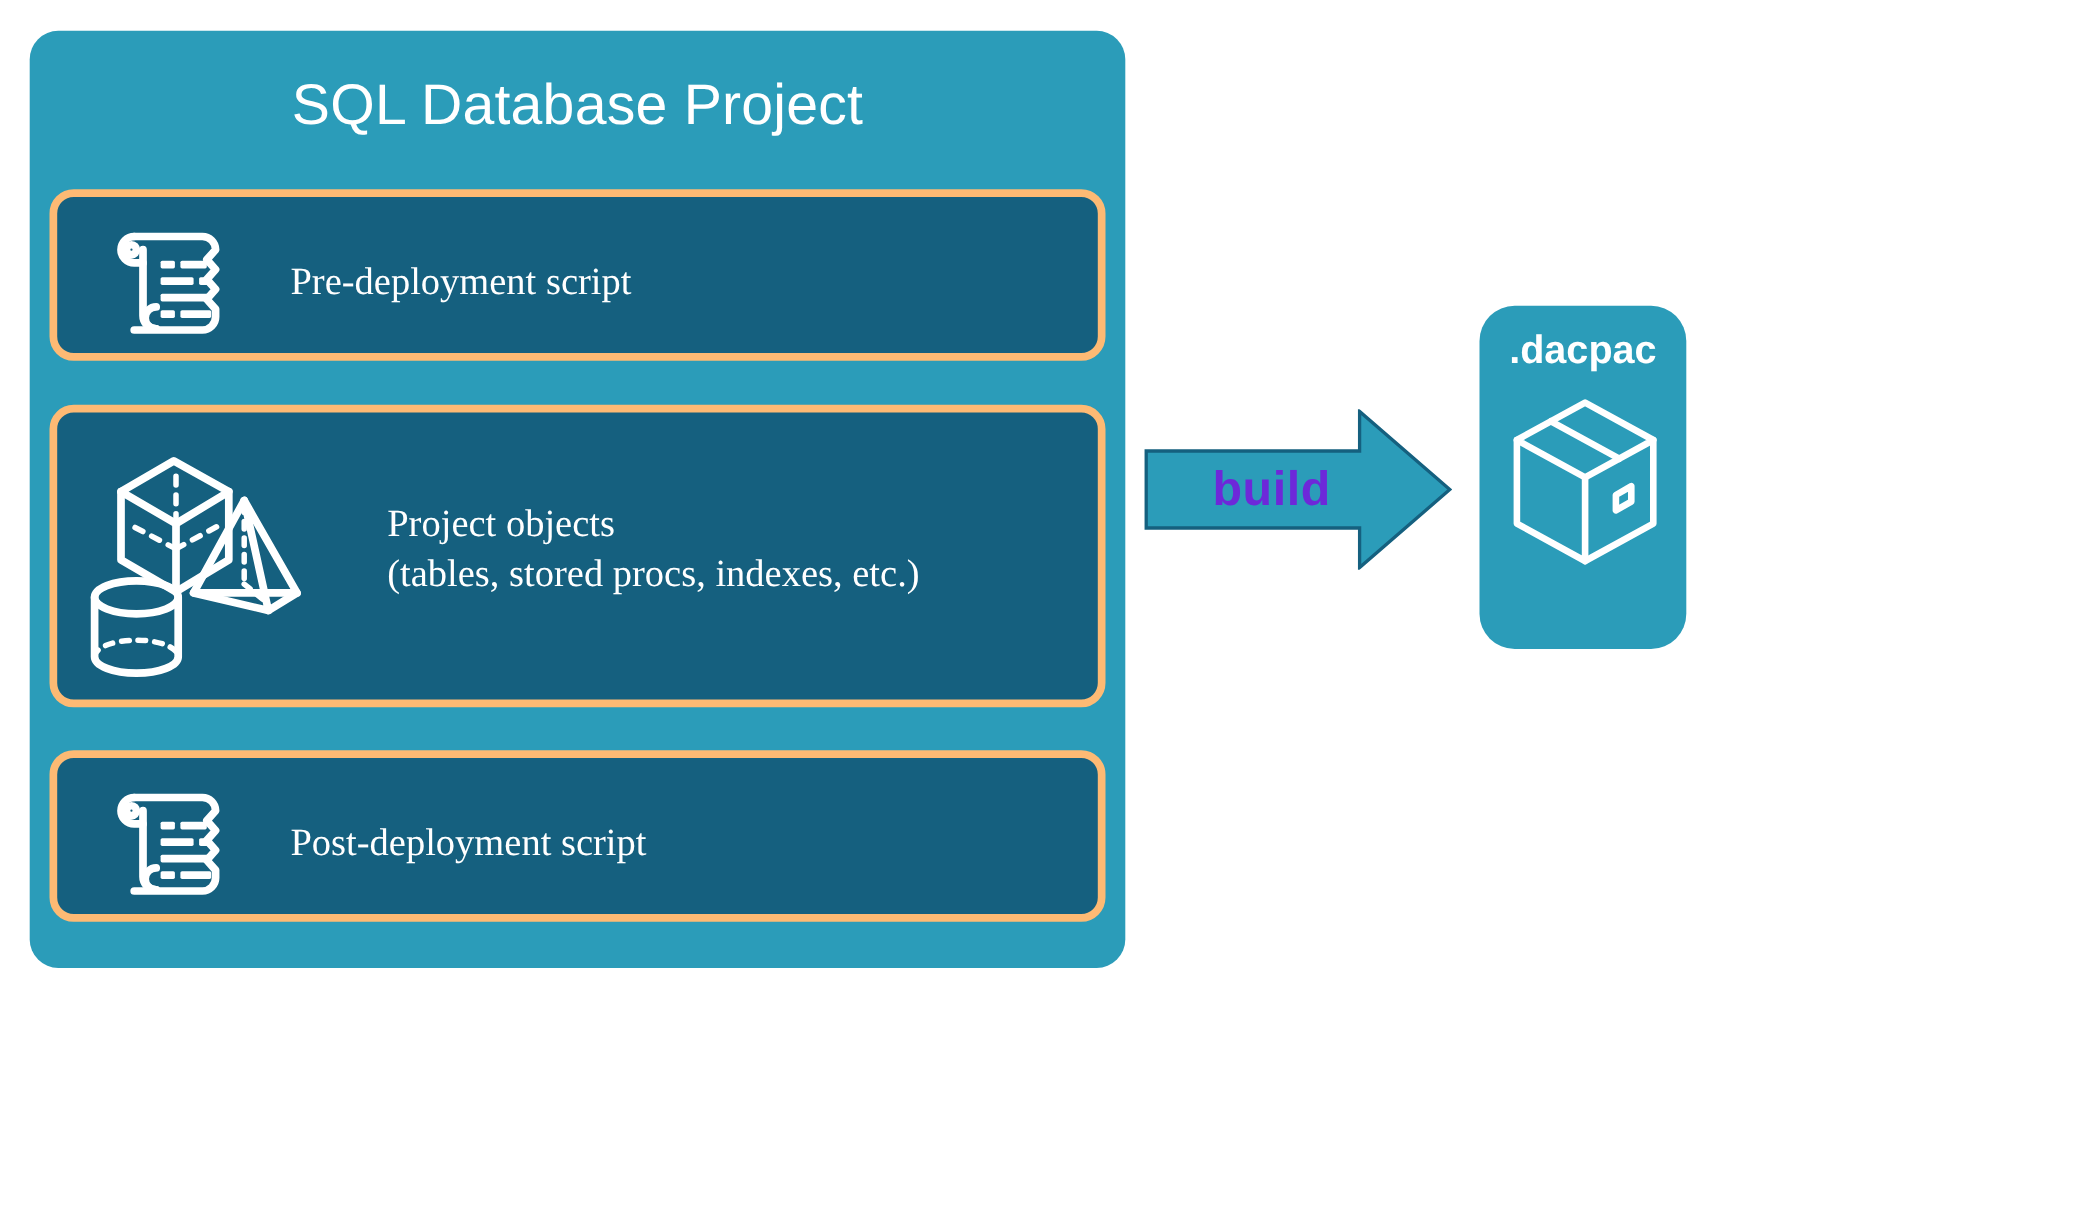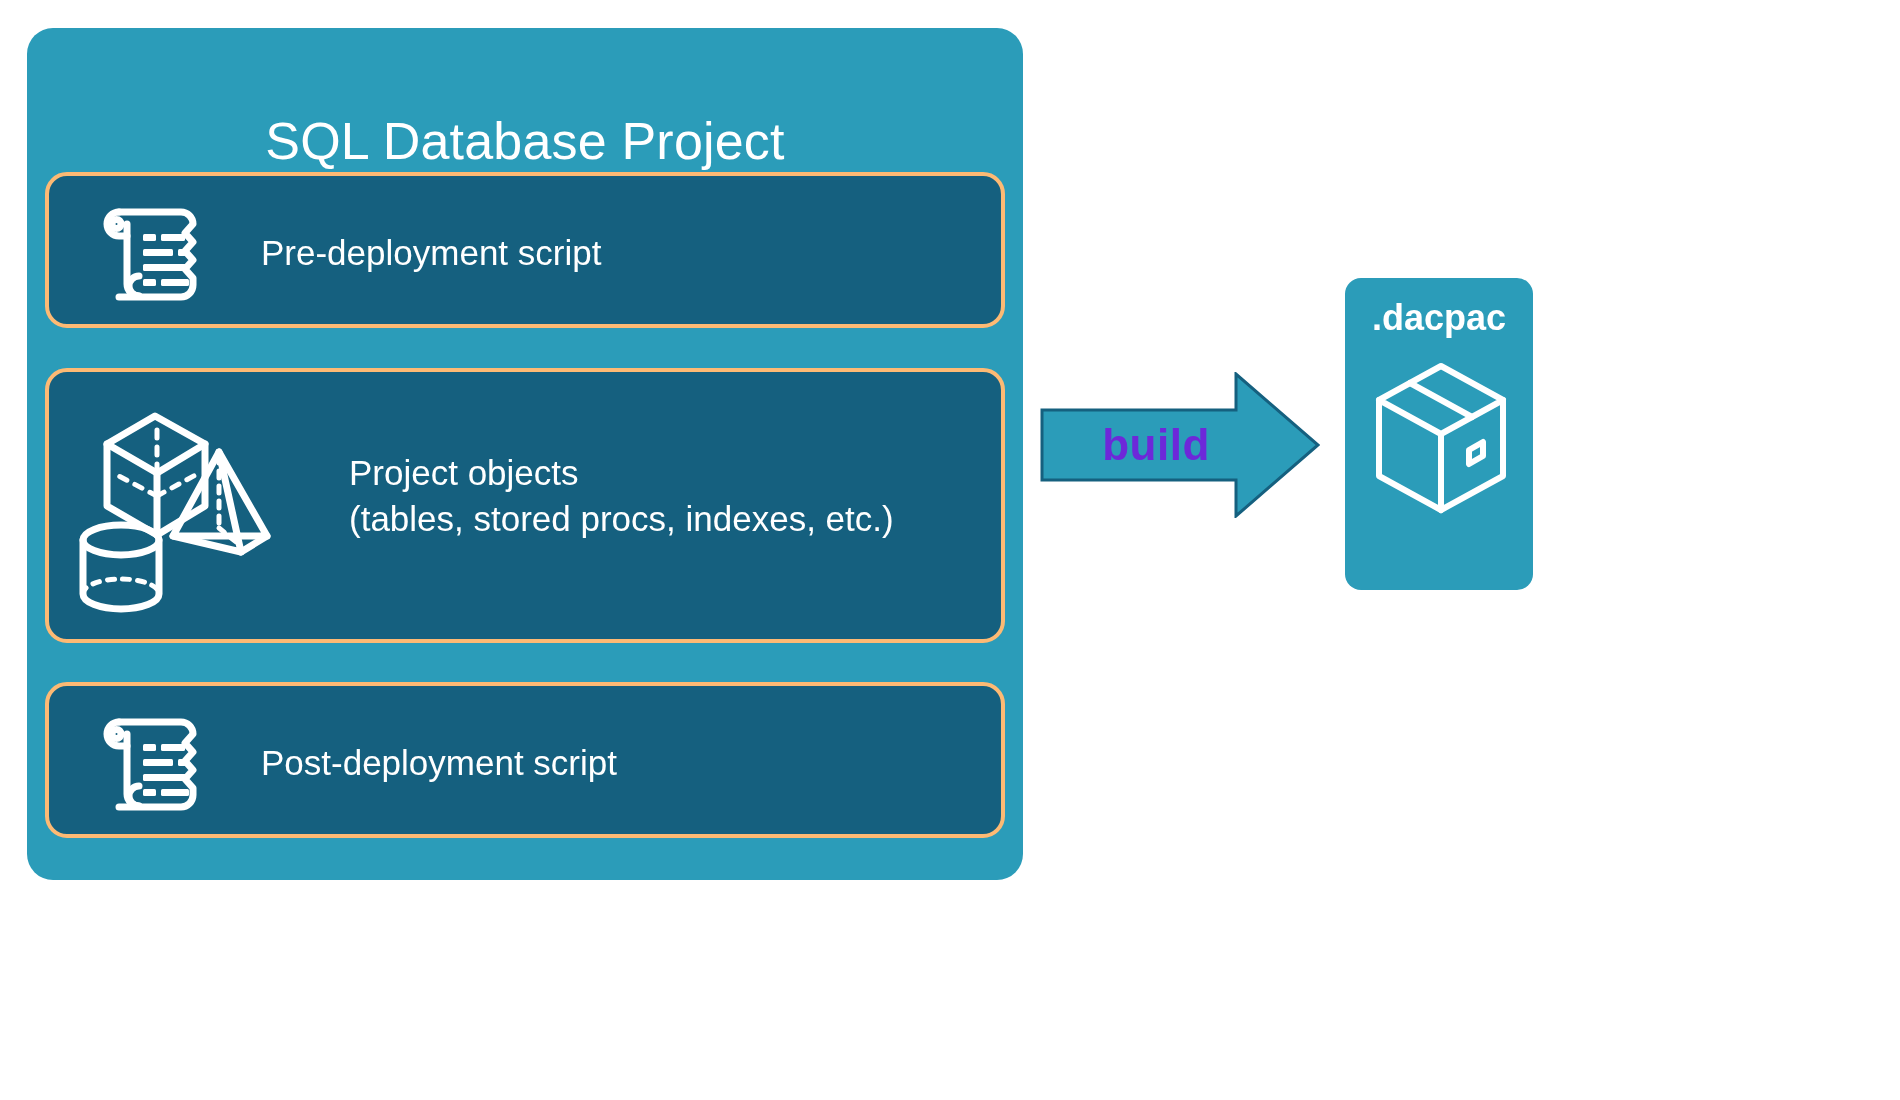--- a/index.html
+++ b/index.html
@@ -23,32 +23,32 @@
   }
   .project-title{
     position:absolute;
     left:0; top:42px; width:100%;
     text-align:center;
     color:#ffffff;
     font-size:52px;
     font-weight:400;
     letter-spacing:0.2px;
     line-height:1;
-    margin-top:45px;
   }
 
   
   .panel{
     position:absolute;
     left:18px;
     width:960px;
     background:#15607f;
-    border:4px solid #fdba74;
+    border:7px solid #fdba74;
     border-radius:22px;
     box-sizing:border-box;
+    font-family:Liberation Serif, serif;
   }
   .panel-pre  { top:144px;  height:156px; }
   .panel-obj  { top:340px;  height:275px; }
   .panel-post { top:654px;  height:156px;padding-left:12px; }
 
   .panel-label{
     position:absolute;
     color:#ffffff;
     font-size:35px;
     font-weight:400;
@@ -80,21 +80,21 @@
     letter-spacing:0.5px;
     pointer-events:none;
   }
 
   
   .dacpac-card{
     position:absolute;
     left:1345px; top:278px;
     width:188px; height:312px;
     background:#2b9cb9;
-    border-radius:16px;
+    border-radius:32px;
   }
   .dacpac-label{
     position:absolute;
     left:0; top:22px; width:100%;
     text-align:center;
     color:#ffffff;
     font-size:36px;
     font-weight:bold;
     line-height:1;
   }

